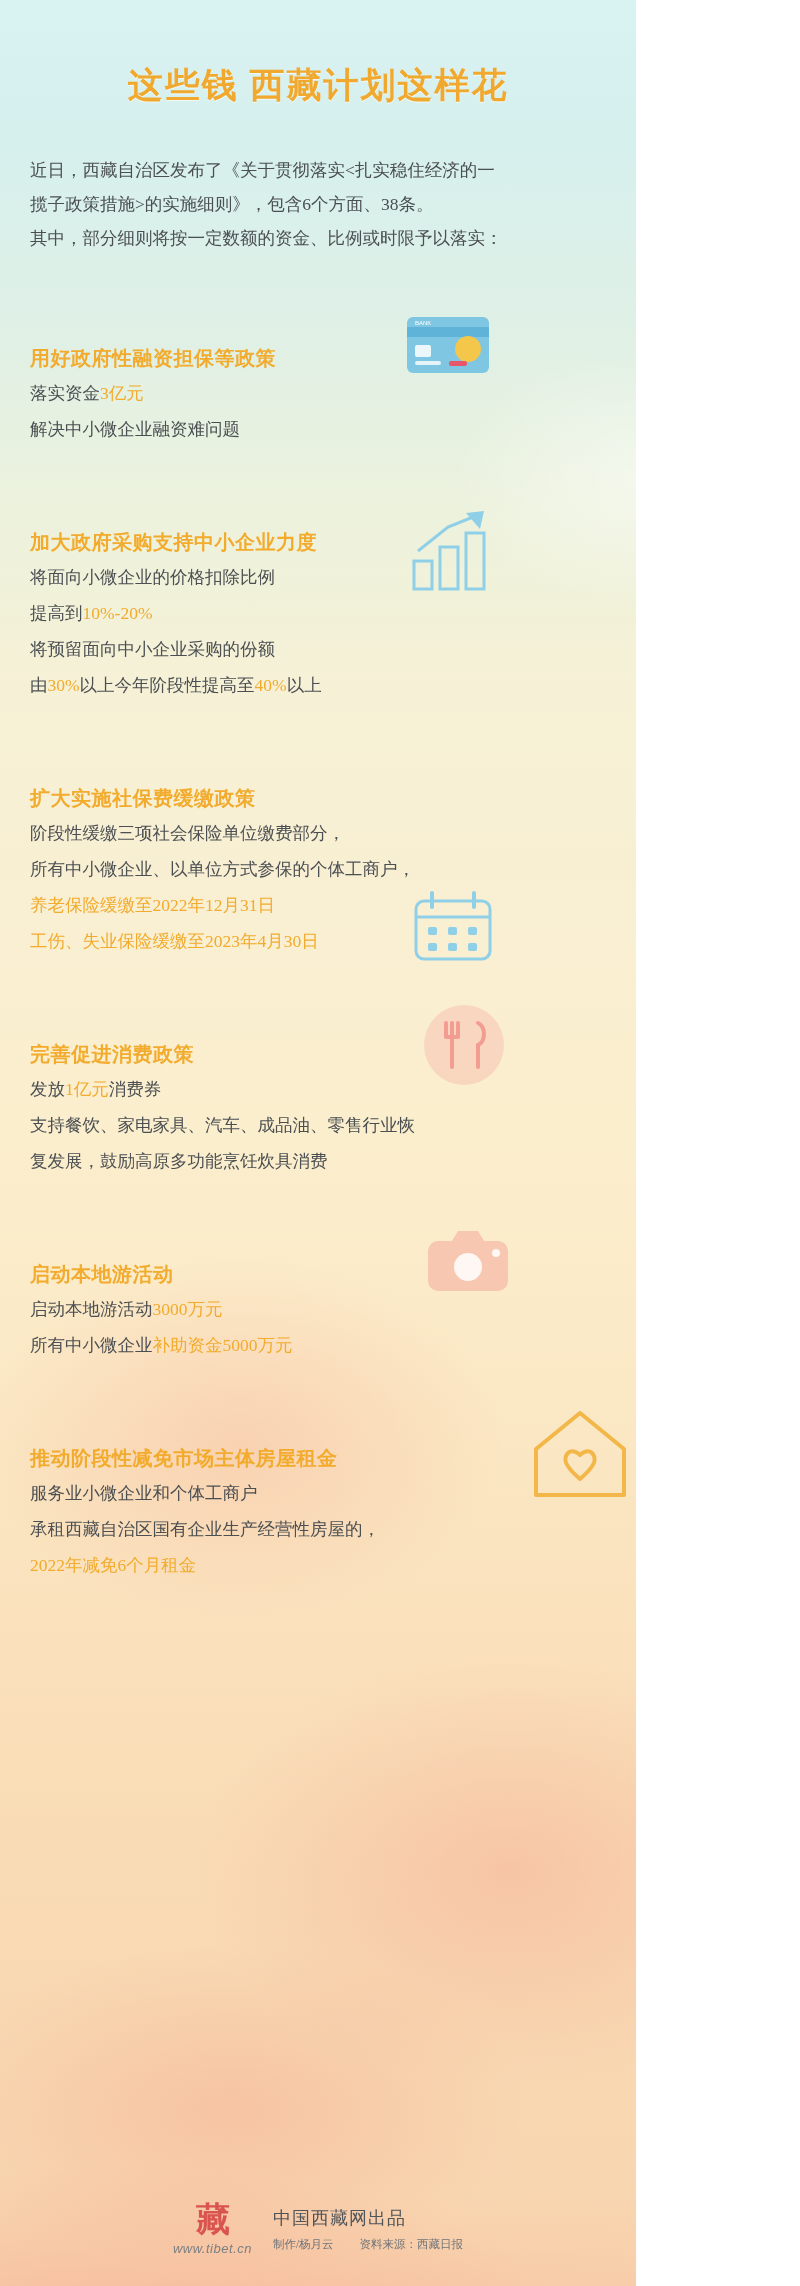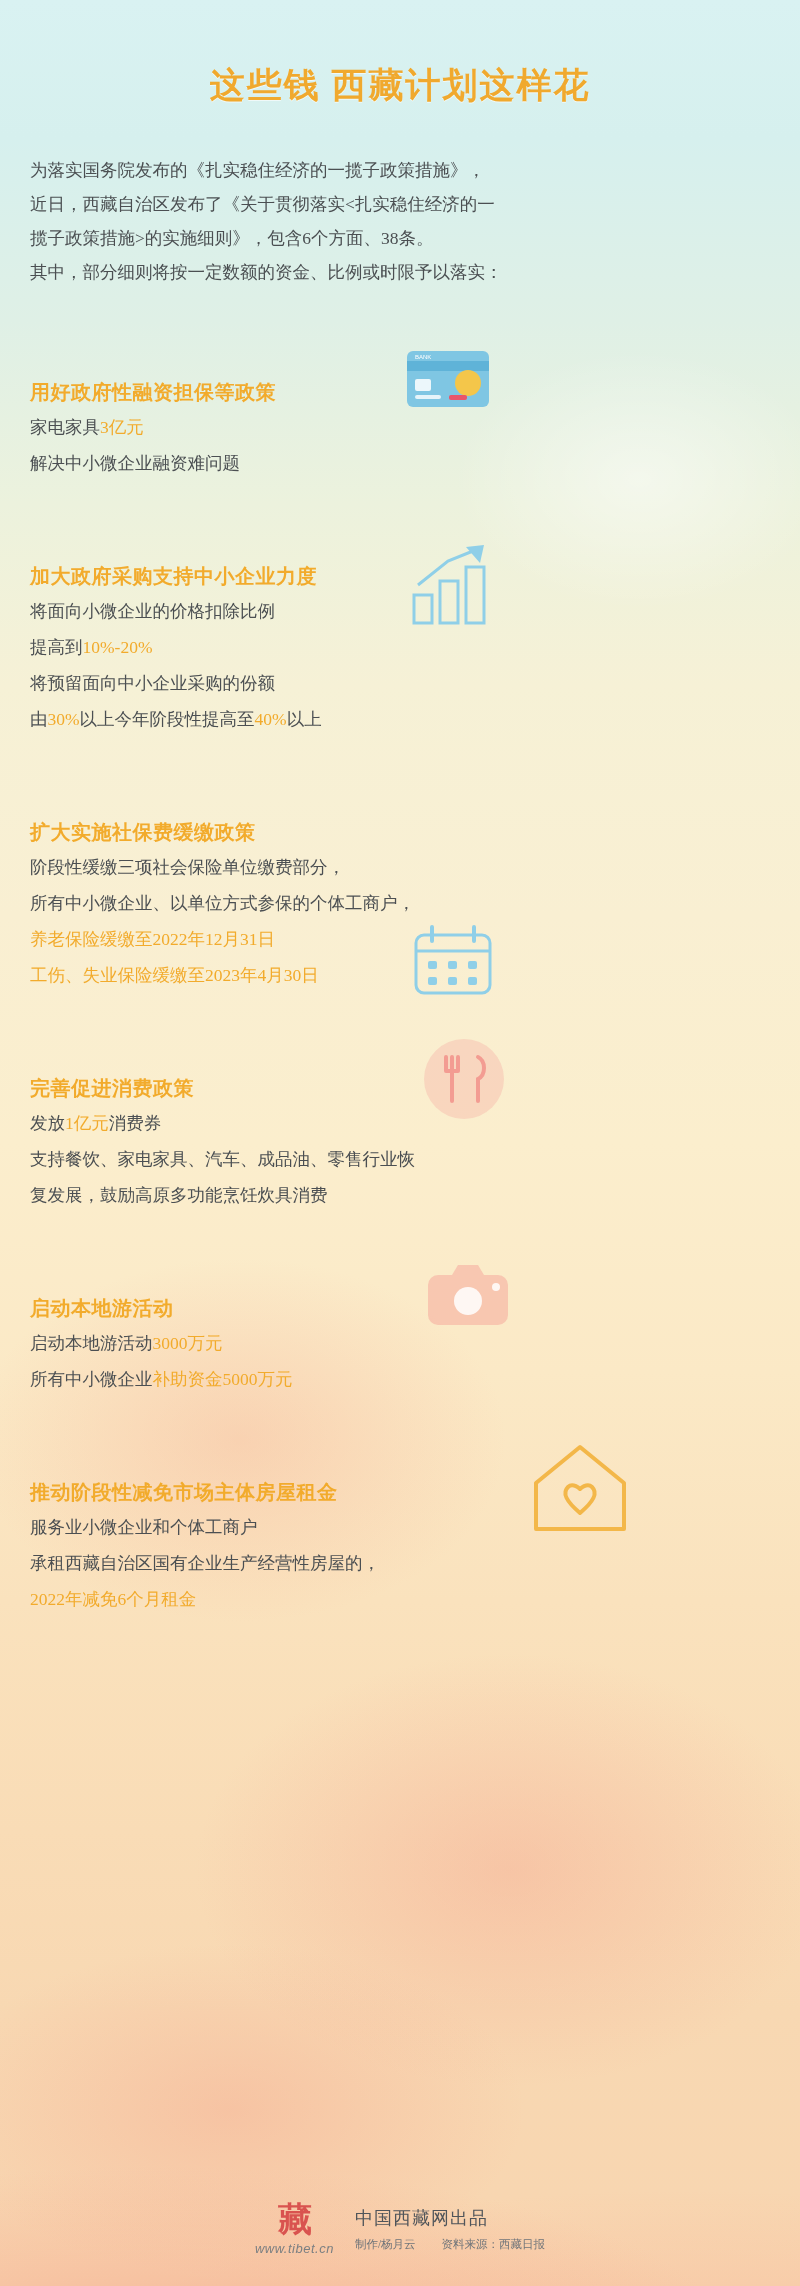--- a/index.html
+++ b/index.html
@@ -6,21 +6,21 @@
     margin: 0;
     padding: 0;
   }
   body {
     width: 800px;
     font-family: "Liberation Serif", "DejaVu Serif", serif;
     background: #ffffff;
   }
   .page {
     position: relative;
-    width: 800px;
+    width: 636px;
     height: 2286px;
     overflow: hidden;
     background: linear-gradient(180deg,
         #d9f2f2 0%,
         #d6f0ee 6%,
         #dff0e6 14%,
         #ecf2dd 22%,
         #f6f1d6 30%,
         #f9efd2 40%,
         #fbeecd 50%,
@@ -168,31 +168,30 @@
   <div class="blob blob-a"></div>
   <div class="blob blob-b"></div>
   <div class="blob blob-c"></div>
   <div class="bottom-wave"></div>
 
   <div class="content">
 
     <div class="title">这些钱 西藏计划这样花</div>
 
     <div class="intro">
-      <p>为落实国务院发布的《扎实稳住经济的一揽子政策措施》，</p>
       <p>近日，西藏自治区发布了《关于贯彻落实&lt;扎实稳住经济的一</p>
       <p>揽子政策措施&gt;的实施细则》，包含6个方面、38条。</p>
       <p>其中，部分细则将按一定数额的资金、比例或时限予以落实：</p>
     </div>
 
     <div class="section first">
       <div class="sec-head">用好政府性融资担保等政策</div>
       <div>
         <div class="mixed">
-          <span>家电家具</span><span class="hl">3亿元</span>
+          <span>落实资金</span><span class="hl">3亿元</span>
         </div>
         <div class="mixed">
           <span>解决中小微企业融资难问题</span>
         </div>
       </div>
       <div class="icon-wrap" style="left:375px; top:60px;">
         <svg width="86" height="62" viewBox="0 0 86 62">
           <rect x="2" y="2" width="82" height="56" rx="6" fill="#7fc6e3"></rect>
           <rect x="2" y="12" width="82" height="10" fill="#5fb3d8"></rect>
           <circle cx="63" cy="34" r="13" fill="#f4c64a"></circle>

